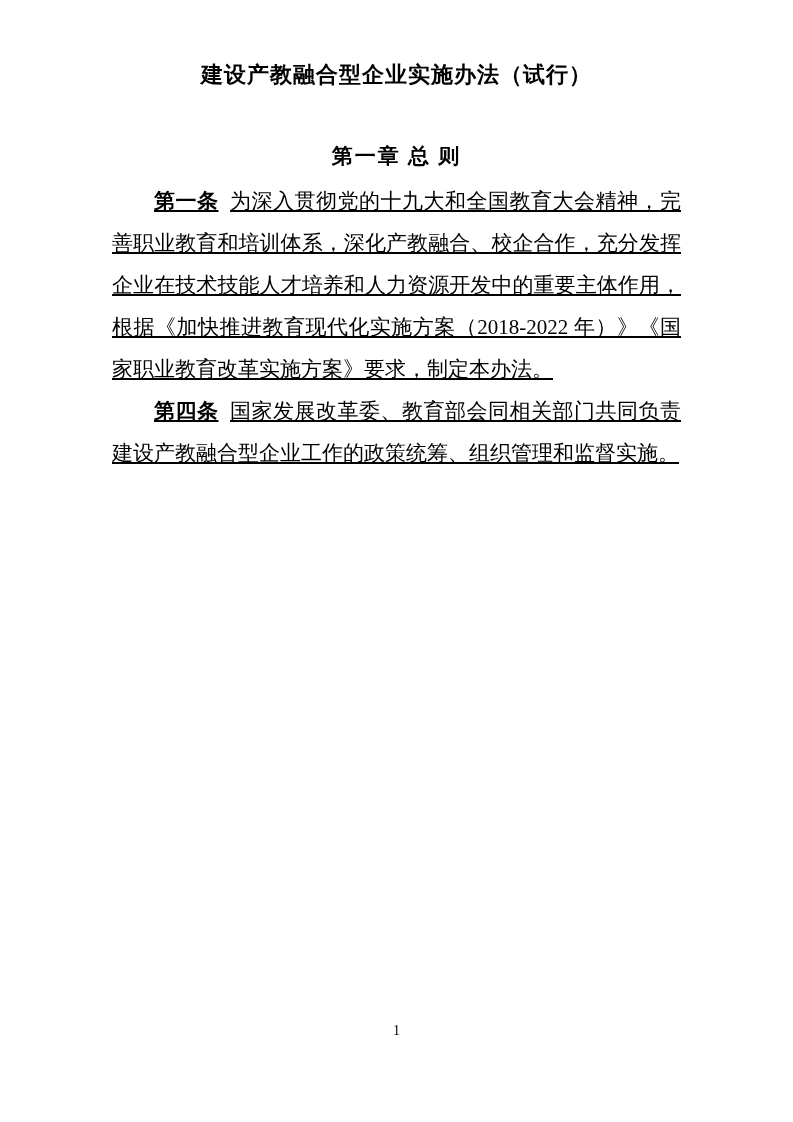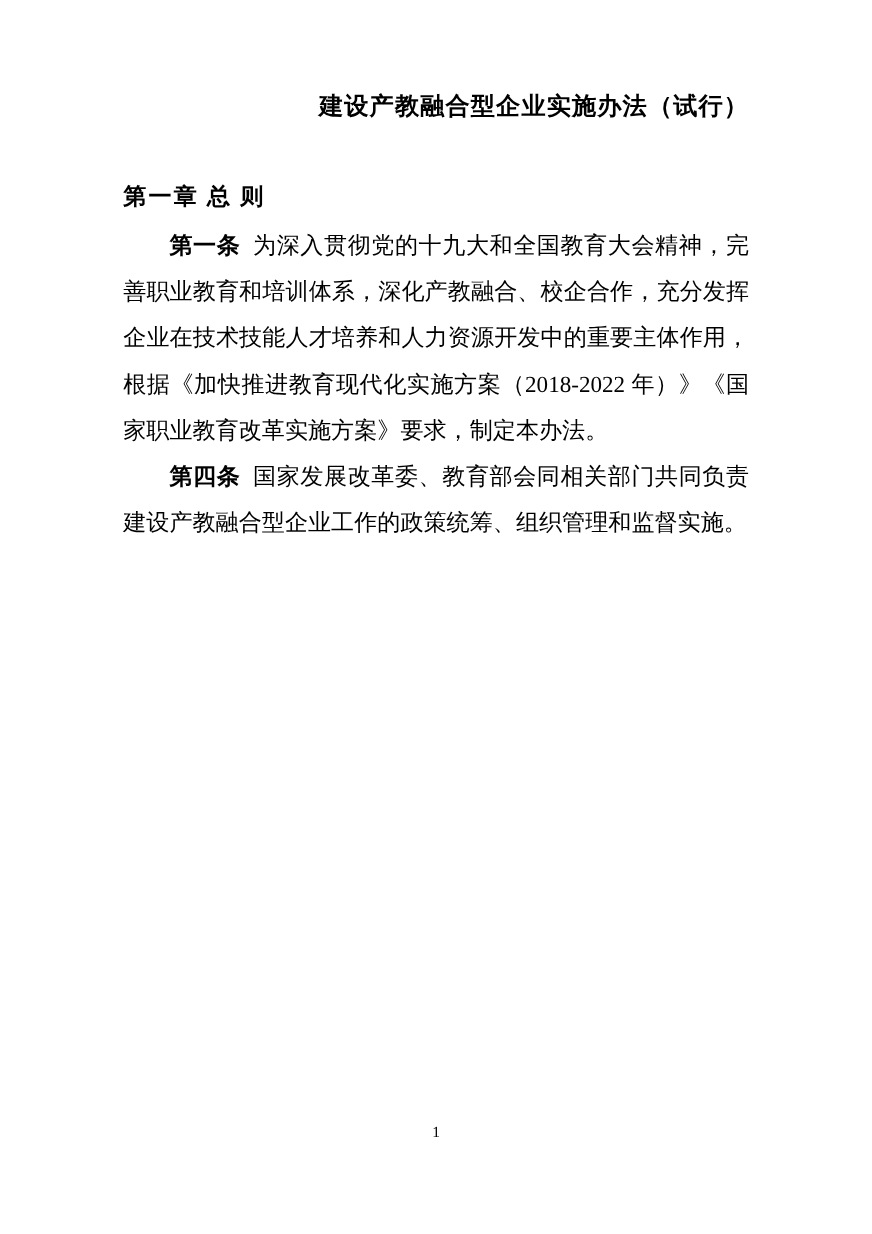--- a/index.html
+++ b/index.html
@@ -14,37 +14,38 @@
     margin: 0 auto;
     background: #ffffff;
     box-sizing: border-box;
     padding: 0 112px;
     color: #000000;
     font-family: "Liberation Serif", "DejaVu Serif", serif;
     overflow: hidden;
   }
   .doc-title {
     margin: 0;
-    padding-top: 80px;
+    padding-top: 58px;
     font-size: 22px;
     line-height: 34px;
     font-weight: bold;
-    text-align: right;
+    text-align: center;
     letter-spacing: 1px;
   }
   .chapter-heading {
     margin: 50px 0 0 0;
     font-size: 21px;
     line-height: 28px;
     font-weight: bold;
-    text-align: left;
+    text-align: center;
     letter-spacing: 2px;
   }
   .body-text {
     margin-top: 10px;
+    text-decoration: underline;
   }
   p.para {
     margin: 0;
     font-size: 21px;
     line-height: 42px;
     text-align: justify;
     text-justify: inter-ideograph;
     text-indent: 2em;
     word-break: break-all;
   }

